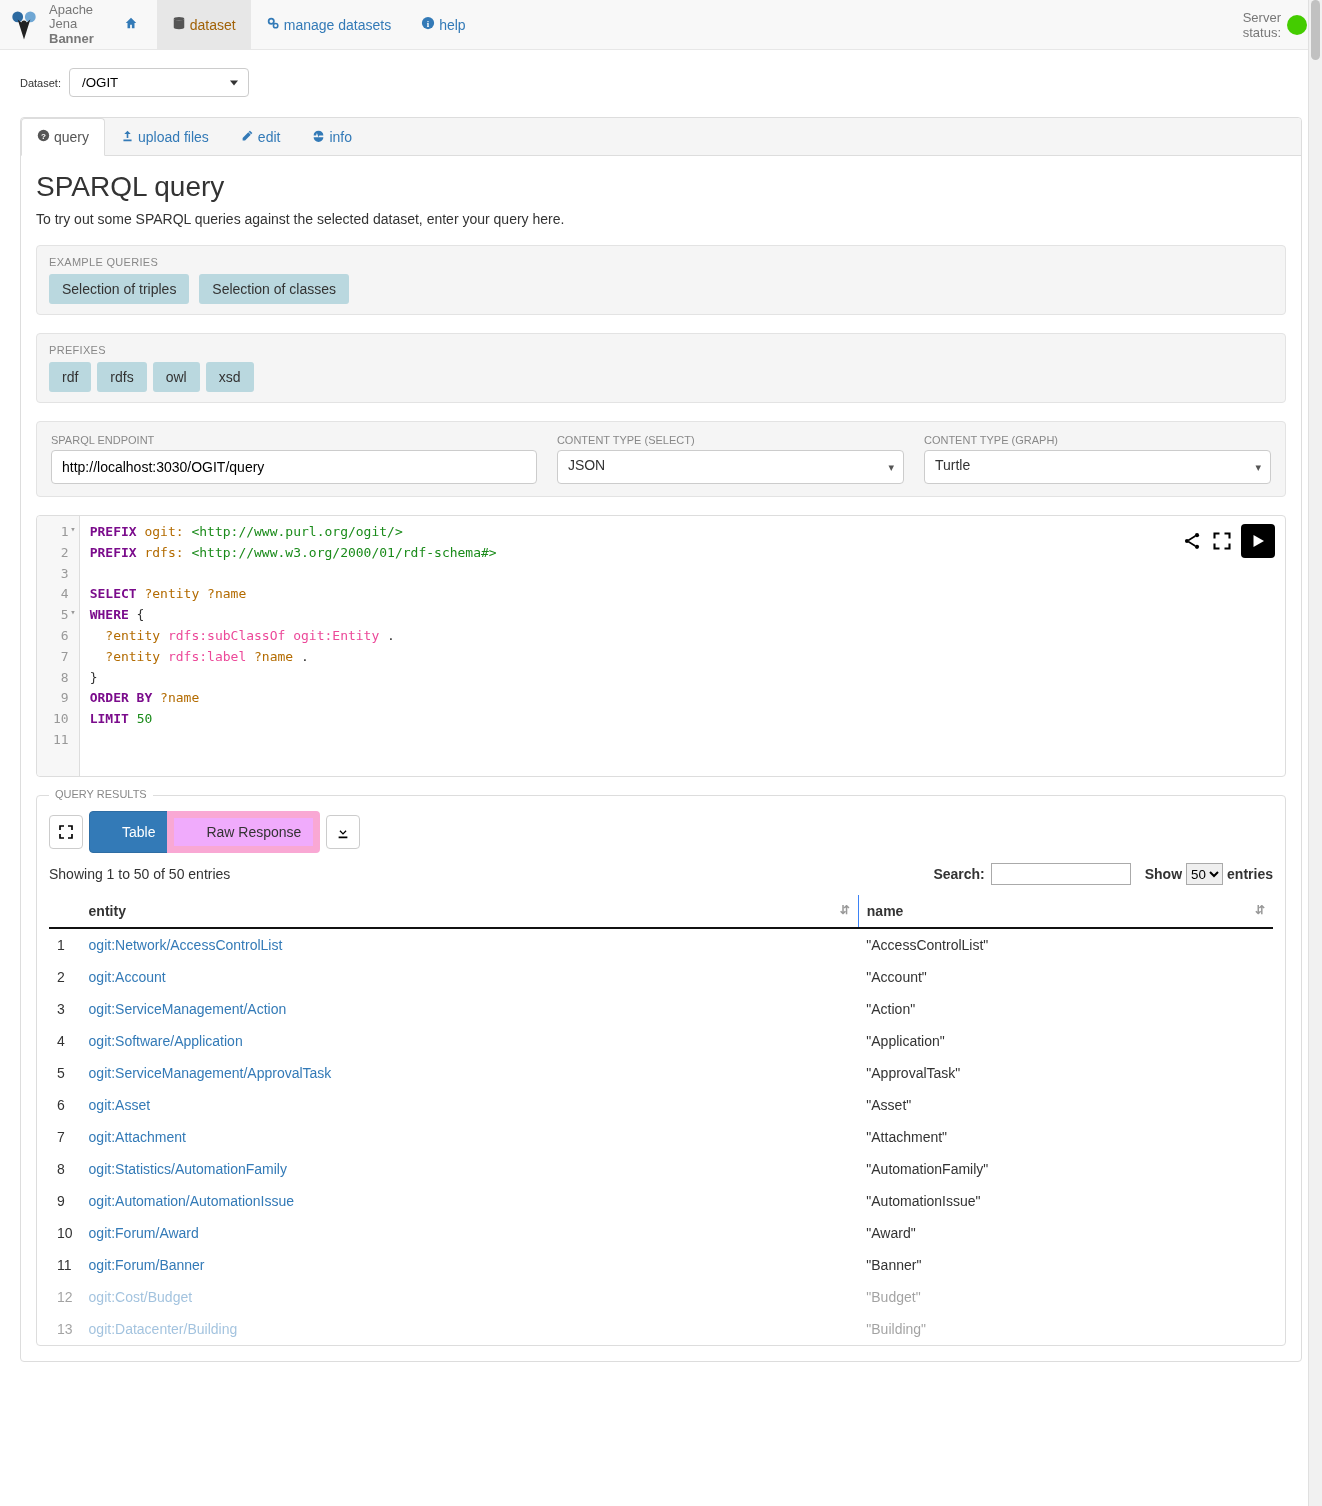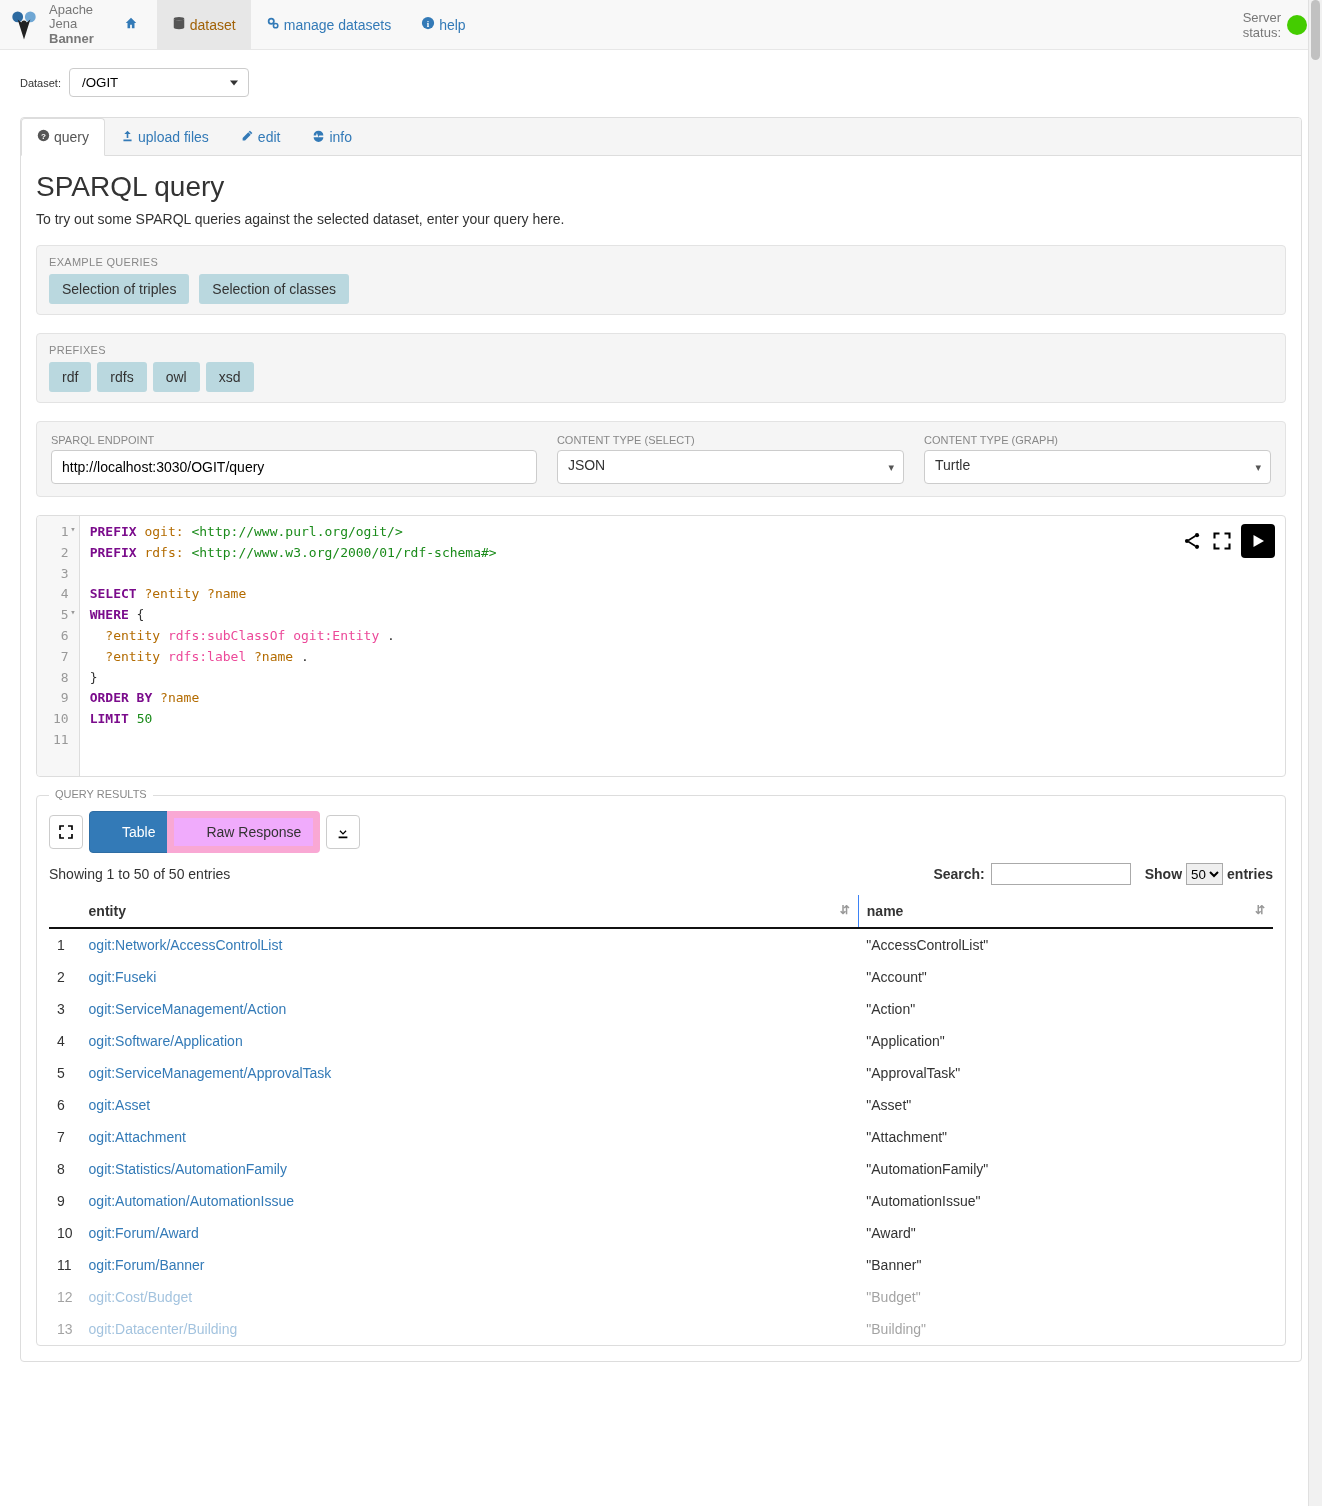--- a/index.html
+++ b/index.html
@@ -563,21 +563,21 @@
             </tr>
           </thead>
           <tbody id="results-body">
               <tr>
                 <td class="numcell">1</td>
                 <td><a>ogit:Network/AccessControlList</a></td>
                 <td>"AccessControlList"</td>
               </tr>
               <tr>
                 <td class="numcell">2</td>
-                <td><a>ogit:Fuseki</a></td>
+                <td><a>ogit:Account</a></td>
                 <td>"Account"</td>
               </tr>
               <tr>
                 <td class="numcell">3</td>
                 <td><a>ogit:ServiceManagement/Action</a></td>
                 <td>"Action"</td>
               </tr>
               <tr>
                 <td class="numcell">4</td>
                 <td><a>ogit:Software/Application</a></td>

